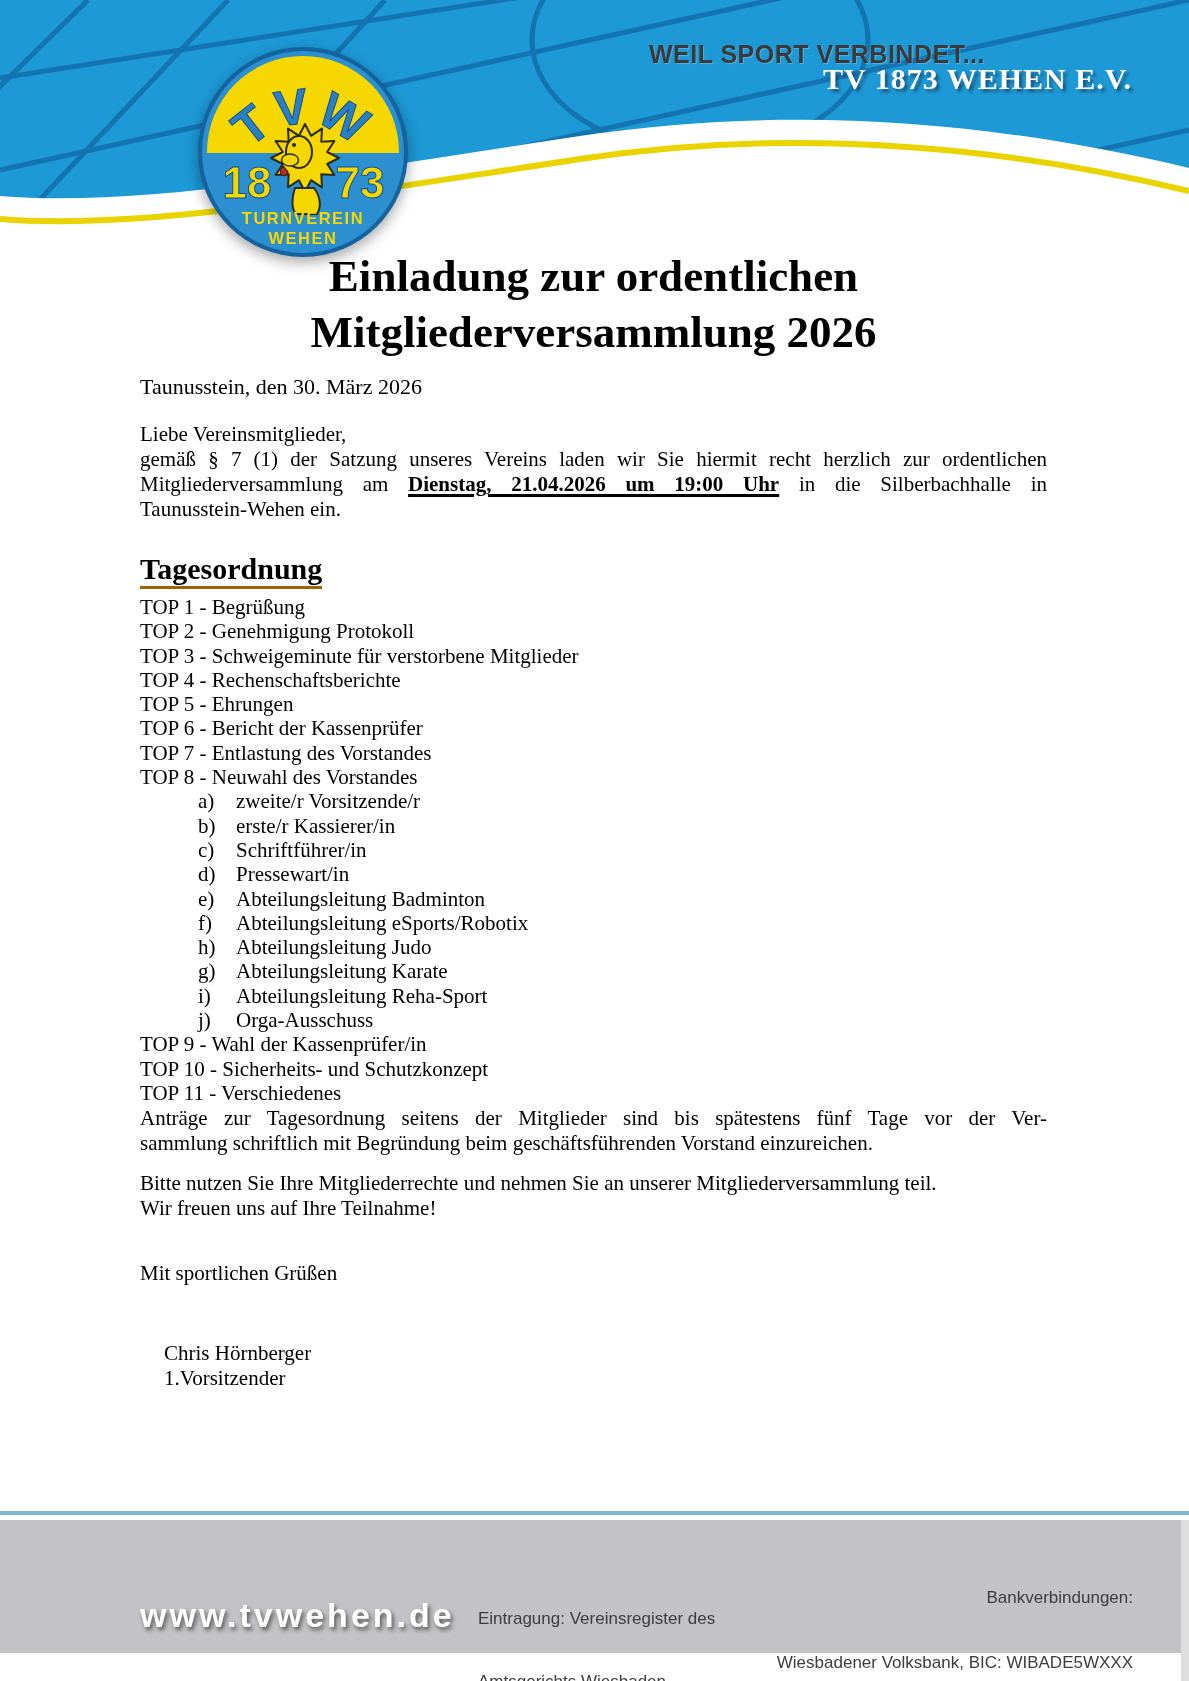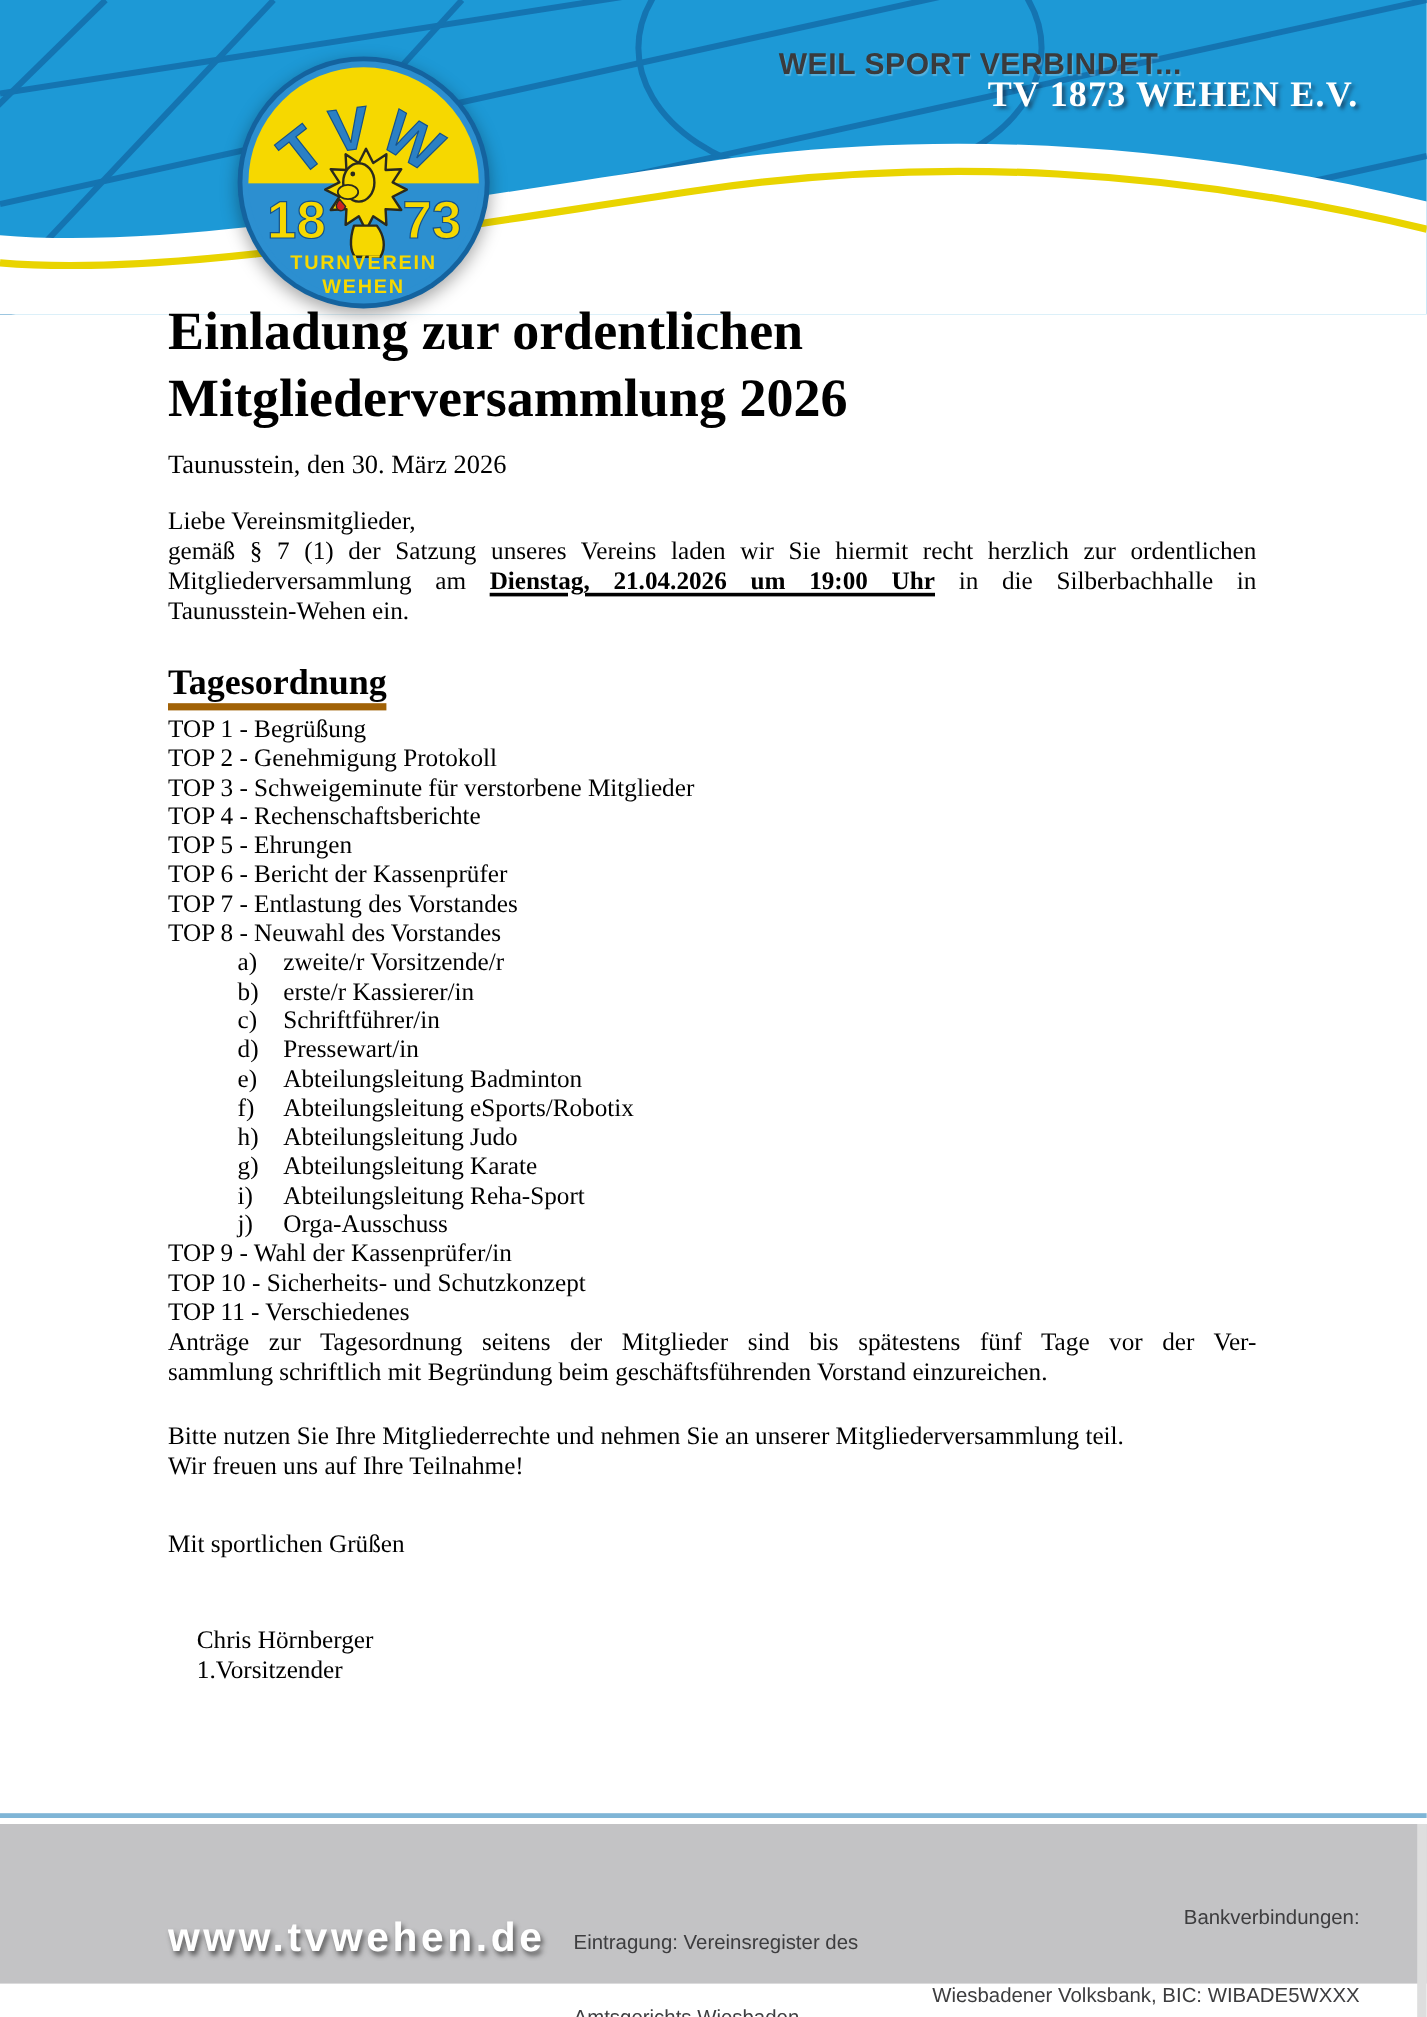--- a/index.html
+++ b/index.html
@@ -24,35 +24,35 @@
     font-size:30px;letter-spacing:1px;color:#ffffff;
     text-shadow:3px 3px 3px rgba(25,45,70,.6);
   }
   .logo-badge{
     position:absolute;left:197px;top:46px;width:212px;height:212px;
     filter:drop-shadow(0 5px 7px rgba(0,0,0,.35));
   }
 
   
   .content{position:absolute;left:140px;width:907px;}
-  .title-block{top:248px;text-align:left;font-weight:bold;font-size:45px;line-height:56px;}
+  .title-block{top:248px;text-align:center;font-weight:bold;font-size:45px;line-height:56px;}
   .dateline{top:374px;text-align:left;font-size:22px;}
   .letter-body{top:422px;font-size:21px;line-height:25px;}
   .jline{text-align:justify;text-align-last:justify;}
   .meet-strong{font-weight:bold;text-decoration:underline;text-decoration-thickness:2.5px;text-underline-offset:3px;}
   .agenda-heading{
     margin-top:30px;margin-bottom:9px;
     font-size:30px;font-weight:bold;line-height:34px;
   }
-  .agenda-heading span{border-bottom:6px solid #a16207;padding-bottom:1px;}
+  .agenda-heading span{border-bottom:3px solid #a16207;padding-bottom:1px;}
   .agenda-list div{line-height:24.3px;}
   .agenda-sub{padding-left:58px;}
   .agenda-sub .sub-label{display:inline-block;width:38px;}
   .deadline{margin-top:1px;}
-  .invite{margin-top:28px;}
+  .invite{margin-top:15px;}
   .regards{margin-top:40px;}
   .signer{margin-top:55px;margin-left:24px;}
 
   
   .footer-rule{position:absolute;left:0;top:1511px;width:1189px;height:4px;background:#7fb5d6;}
   .footer{position:absolute;left:0;top:1520px;width:1189px;height:133px;background:#c3c3c5;
           font-family:"Liberation Sans", sans-serif;color:#3d3d3f;}
   .footer-edge{position:absolute;right:0;top:0;width:8px;height:161px;background:#dedede;}
   .website{
     position:absolute;left:140px;top:76px;

